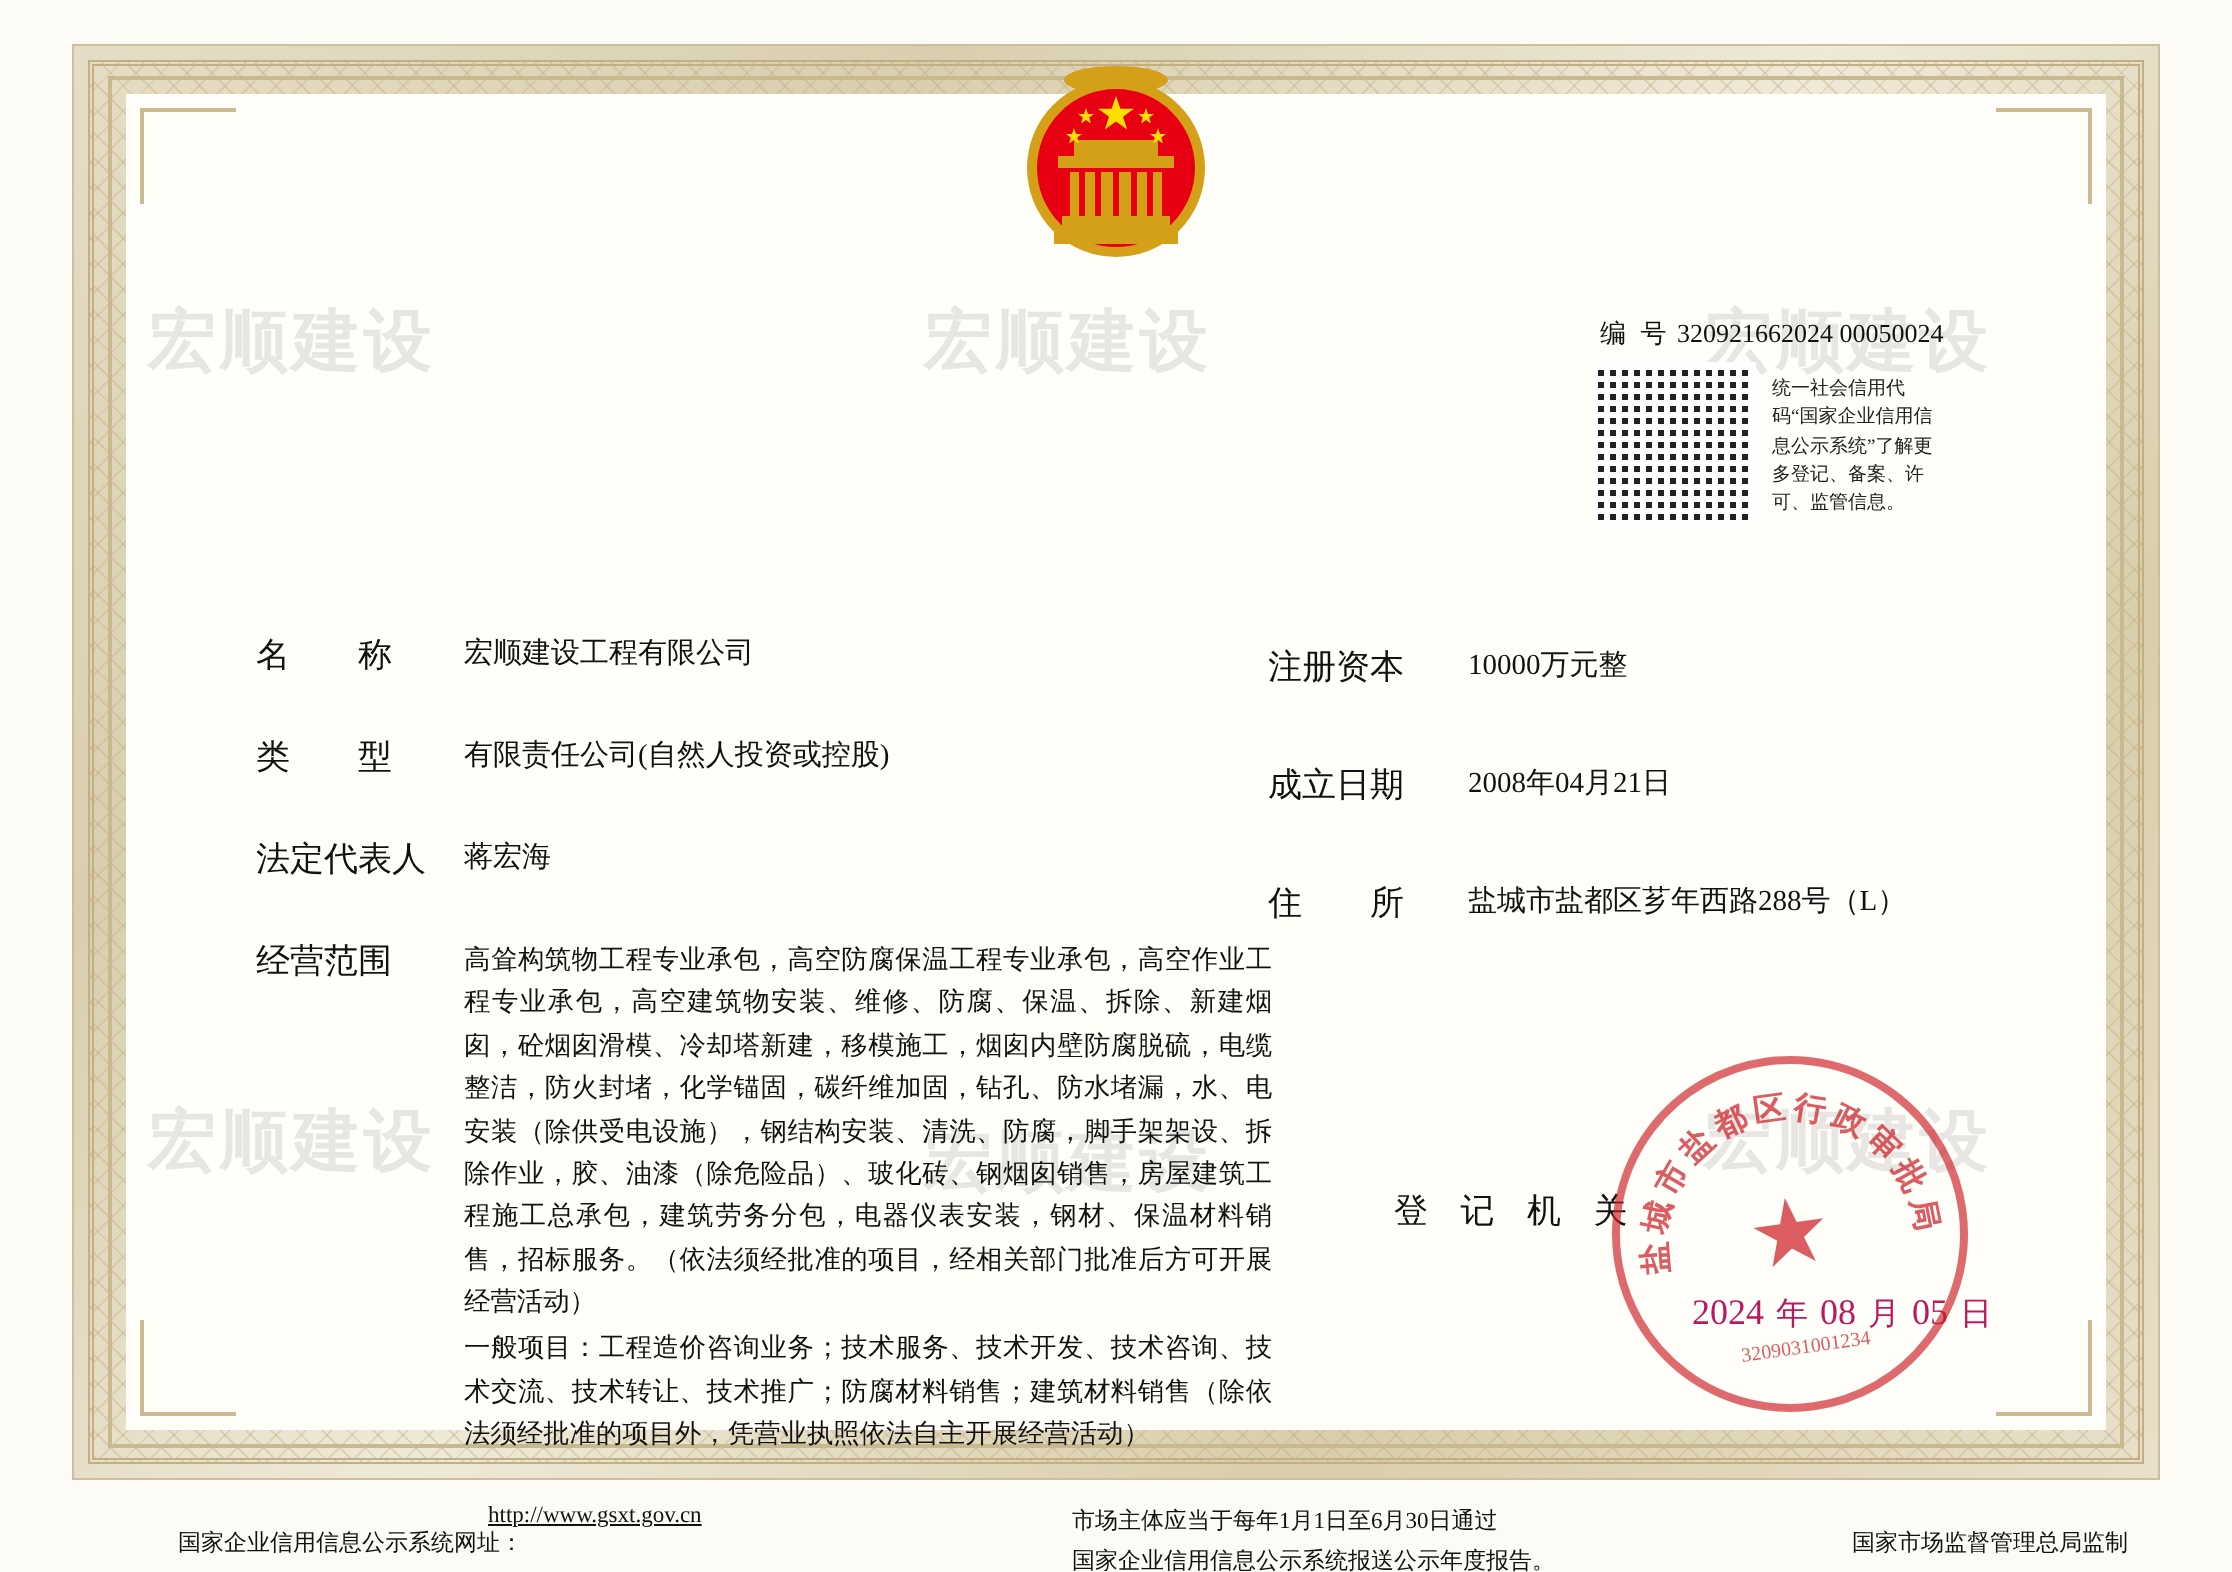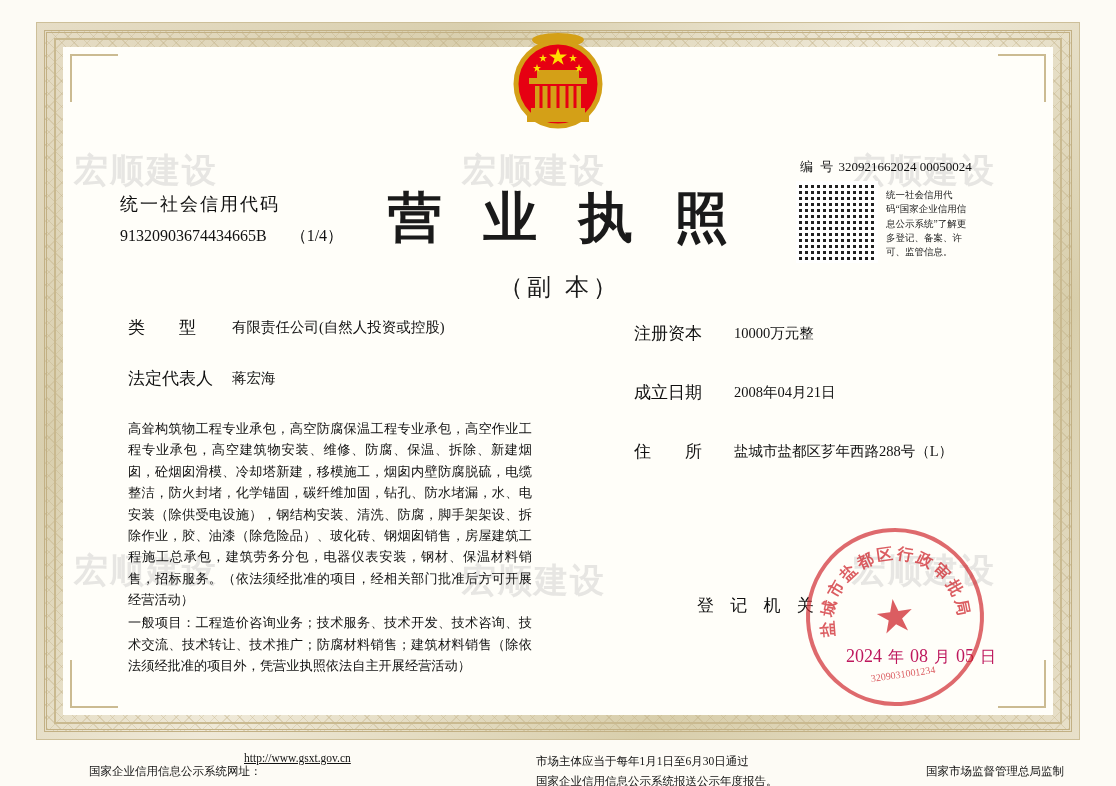--- a/index.html
+++ b/index.html
@@ -326,49 +326,44 @@
     </svg>
   </div>
 
   <div class="watermark" style="left:74px;  top:148px;">宏顺建设</div>
   <div class="watermark" style="left:462px; top:148px;">宏顺建设</div>
   <div class="watermark" style="left:852px; top:148px;">宏顺建设</div>
   <div class="watermark" style="left:74px;  top:548px;">宏顺建设</div>
   <div class="watermark" style="left:462px; top:558px;">宏顺建设</div>
   <div class="watermark" style="left:852px; top:548px;">宏顺建设</div>
 
-  <div class="title">
-    <div class="title-main">营 业 执 照</div>
-    <div class="title-sub">（副 本）</div>
-  </div>
-
-  <div class="credit-code">
-    <div class="label">统一社会信用代码</div>
-    <div class="value">
-      <span>91320903674434665B</span><span class="seq">（1/4）</span>
-    </div>
-  </div>
+
 
   <div class="docnum">
     <span class="nlabel">编 号</span>
     <span>320921662024 00050024</span>
   </div>
   <div class="qr"></div>
   <div class="qr-note">统一社会信用代码“国家企业信用信息公示系统”了解更多登记、备案、许可、监管信息。</div>
 
   <div class="fields-left">
     <div class="frow">
+      <div class="fkey">名　　称</div>
+      <div class="fval">宏顺建设工程有限公司</div>
+    </div>
+    <div class="frow">
       <div class="fkey">类　　型</div>
       <div class="fval">有限责任公司(自然人投资或控股)</div>
     </div>
     <div class="frow">
       <div class="fkey k4">法定代表人</div>
       <div class="fval">蒋宏海</div>
     </div>
     <div class="scope-row">
+      <div class="scope-key">经营范围</div>
       <div class="scope-val">
         <p>高耸构筑物工程专业承包，高空防腐保温工程专业承包，高空作业工程专业承包，高空建筑物安装、维修、防腐、保温、拆除、新建烟囱，砼烟囱滑模、冷却塔新建，移模施工，烟囱内壁防腐脱硫，电缆整洁，防火封堵，化学锚固，碳纤维加固，钻孔、防水堵漏，水、电安装（除供受电设施），钢结构安装、清洗、防腐，脚手架架设、拆除作业，胶、油漆（除危险品）、玻化砖、钢烟囱销售，房屋建筑工程施工总承包，建筑劳务分包，电器仪表安装，钢材、保温材料销售，招标服务。（依法须经批准的项目，经相关部门批准后方可开展经营活动）</p>
         <p>一般项目：工程造价咨询业务；技术服务、技术开发、技术咨询、技术交流、技术转让、技术推广；防腐材料销售；建筑材料销售（除依法须经批准的项目外，凭营业执照依法自主开展经营活动）</p>
       </div>
     </div>
   </div>
 
   <div class="fields-right">
     <div class="frow">
       <div class="fkey">注册资本</div>

